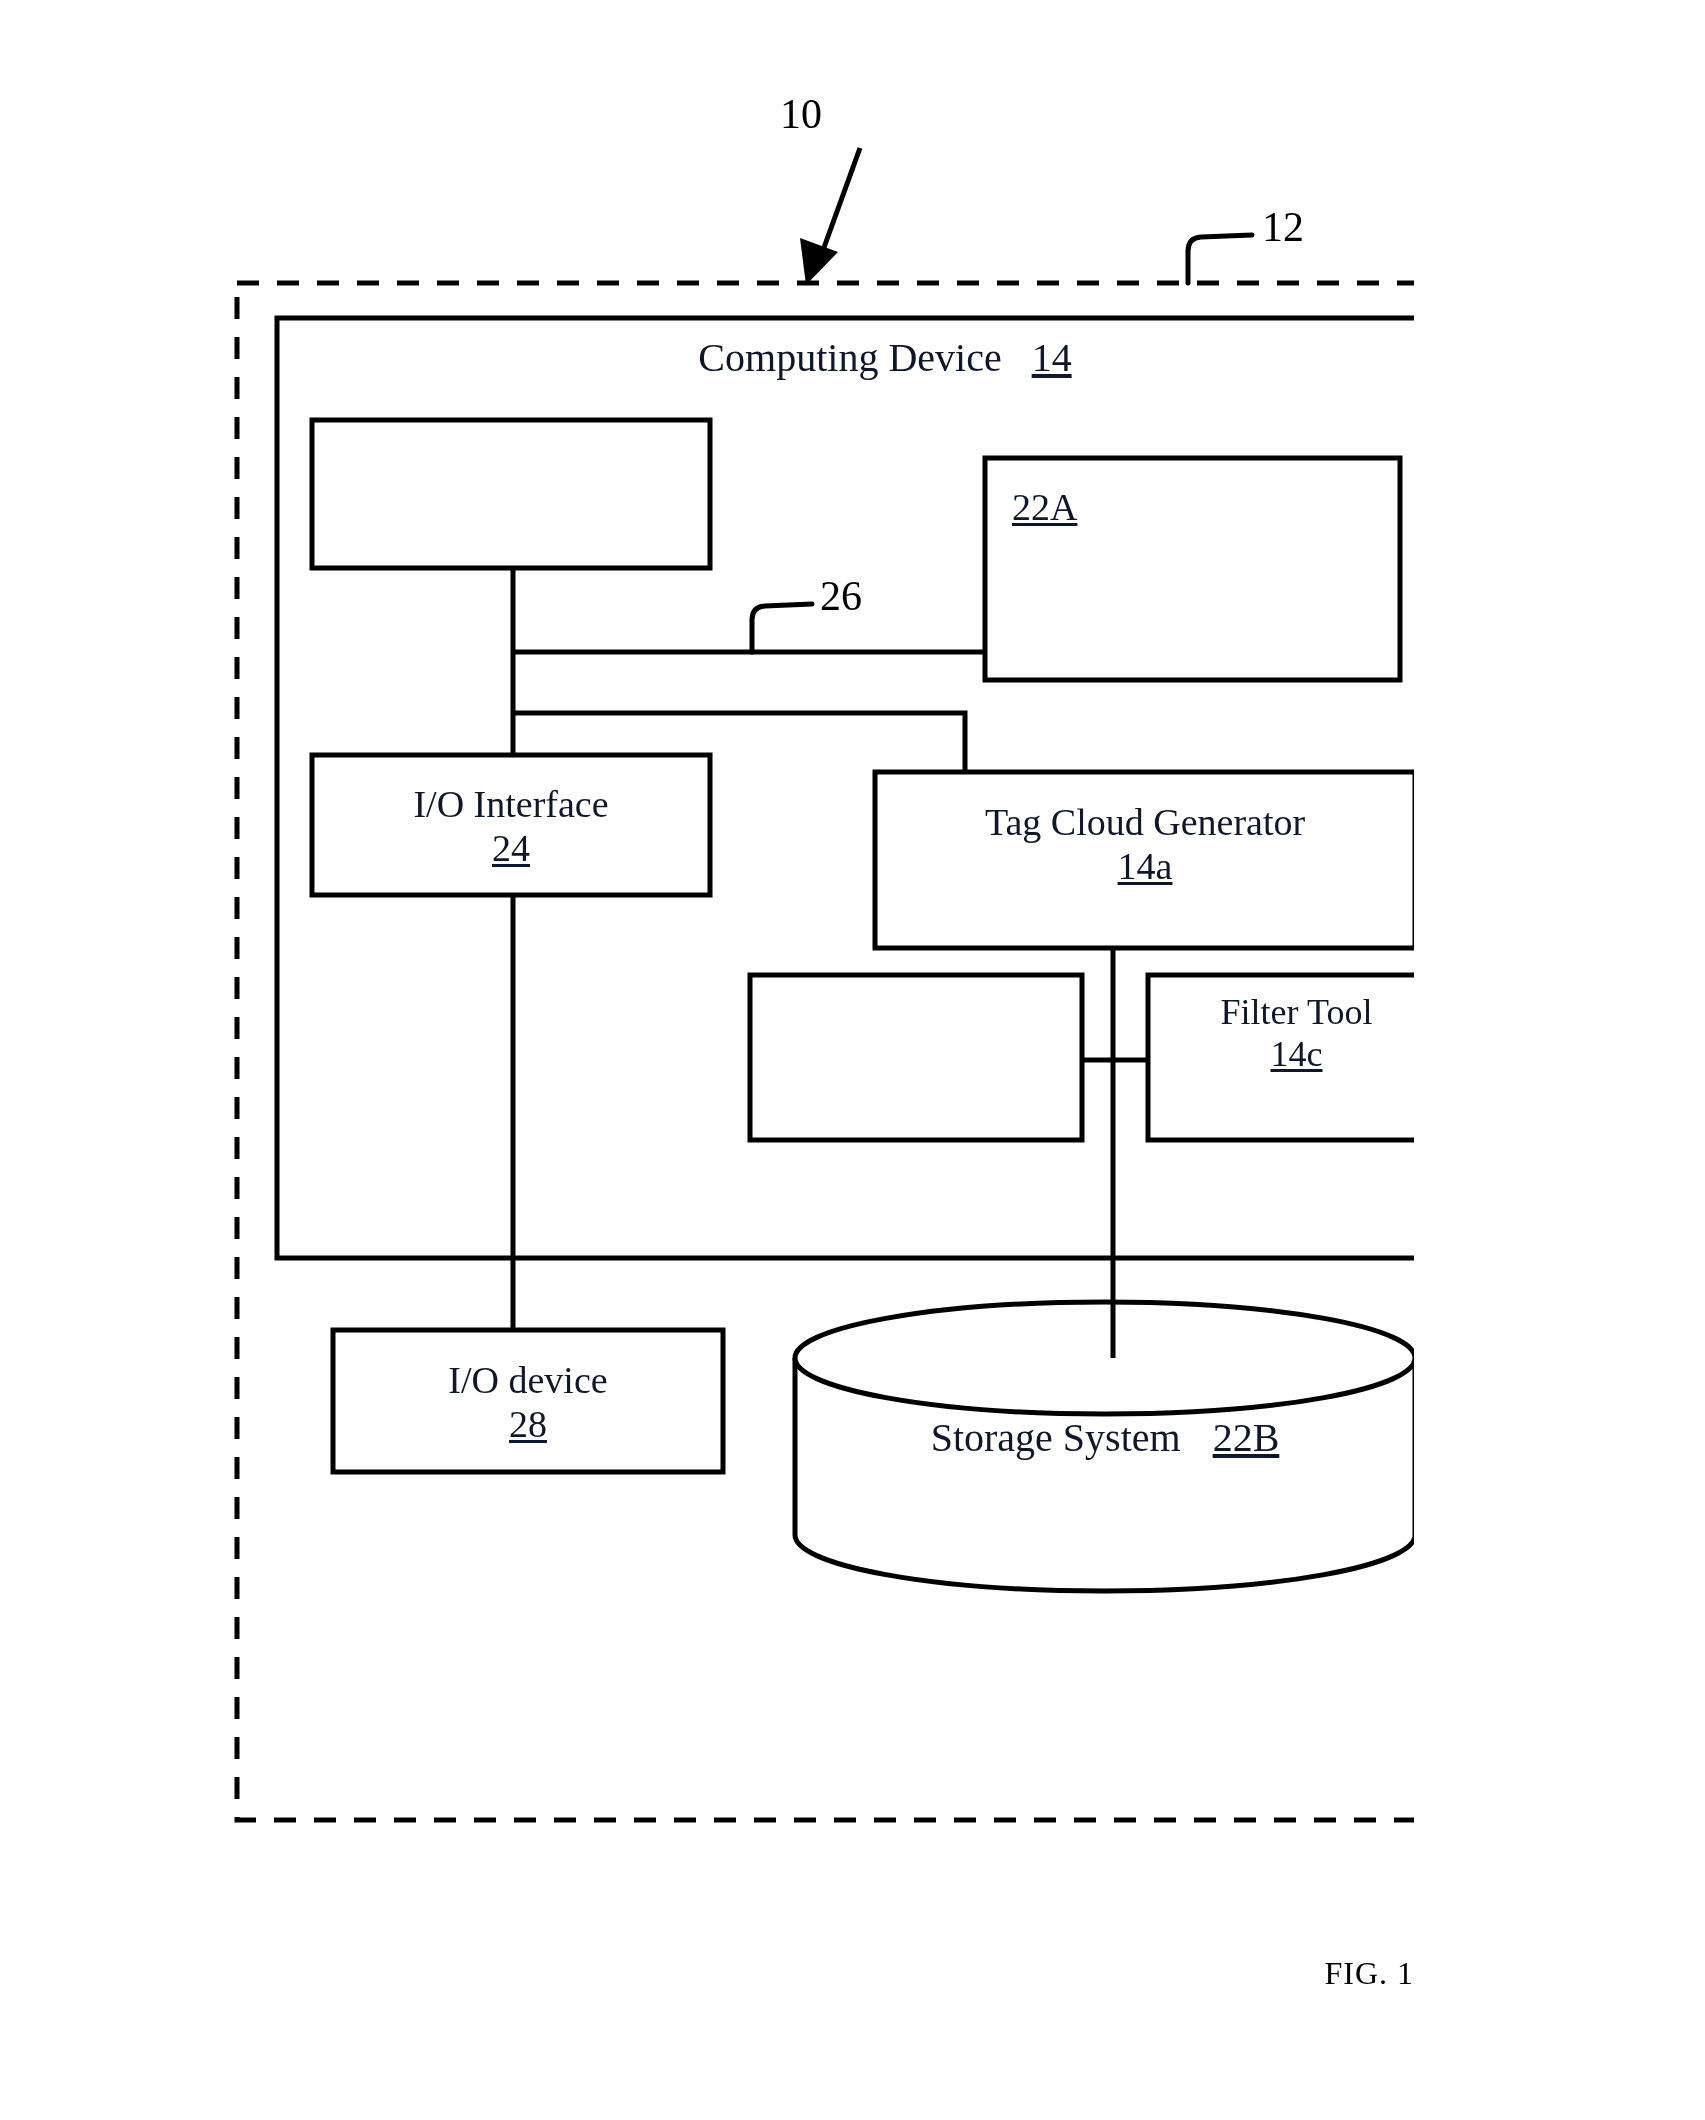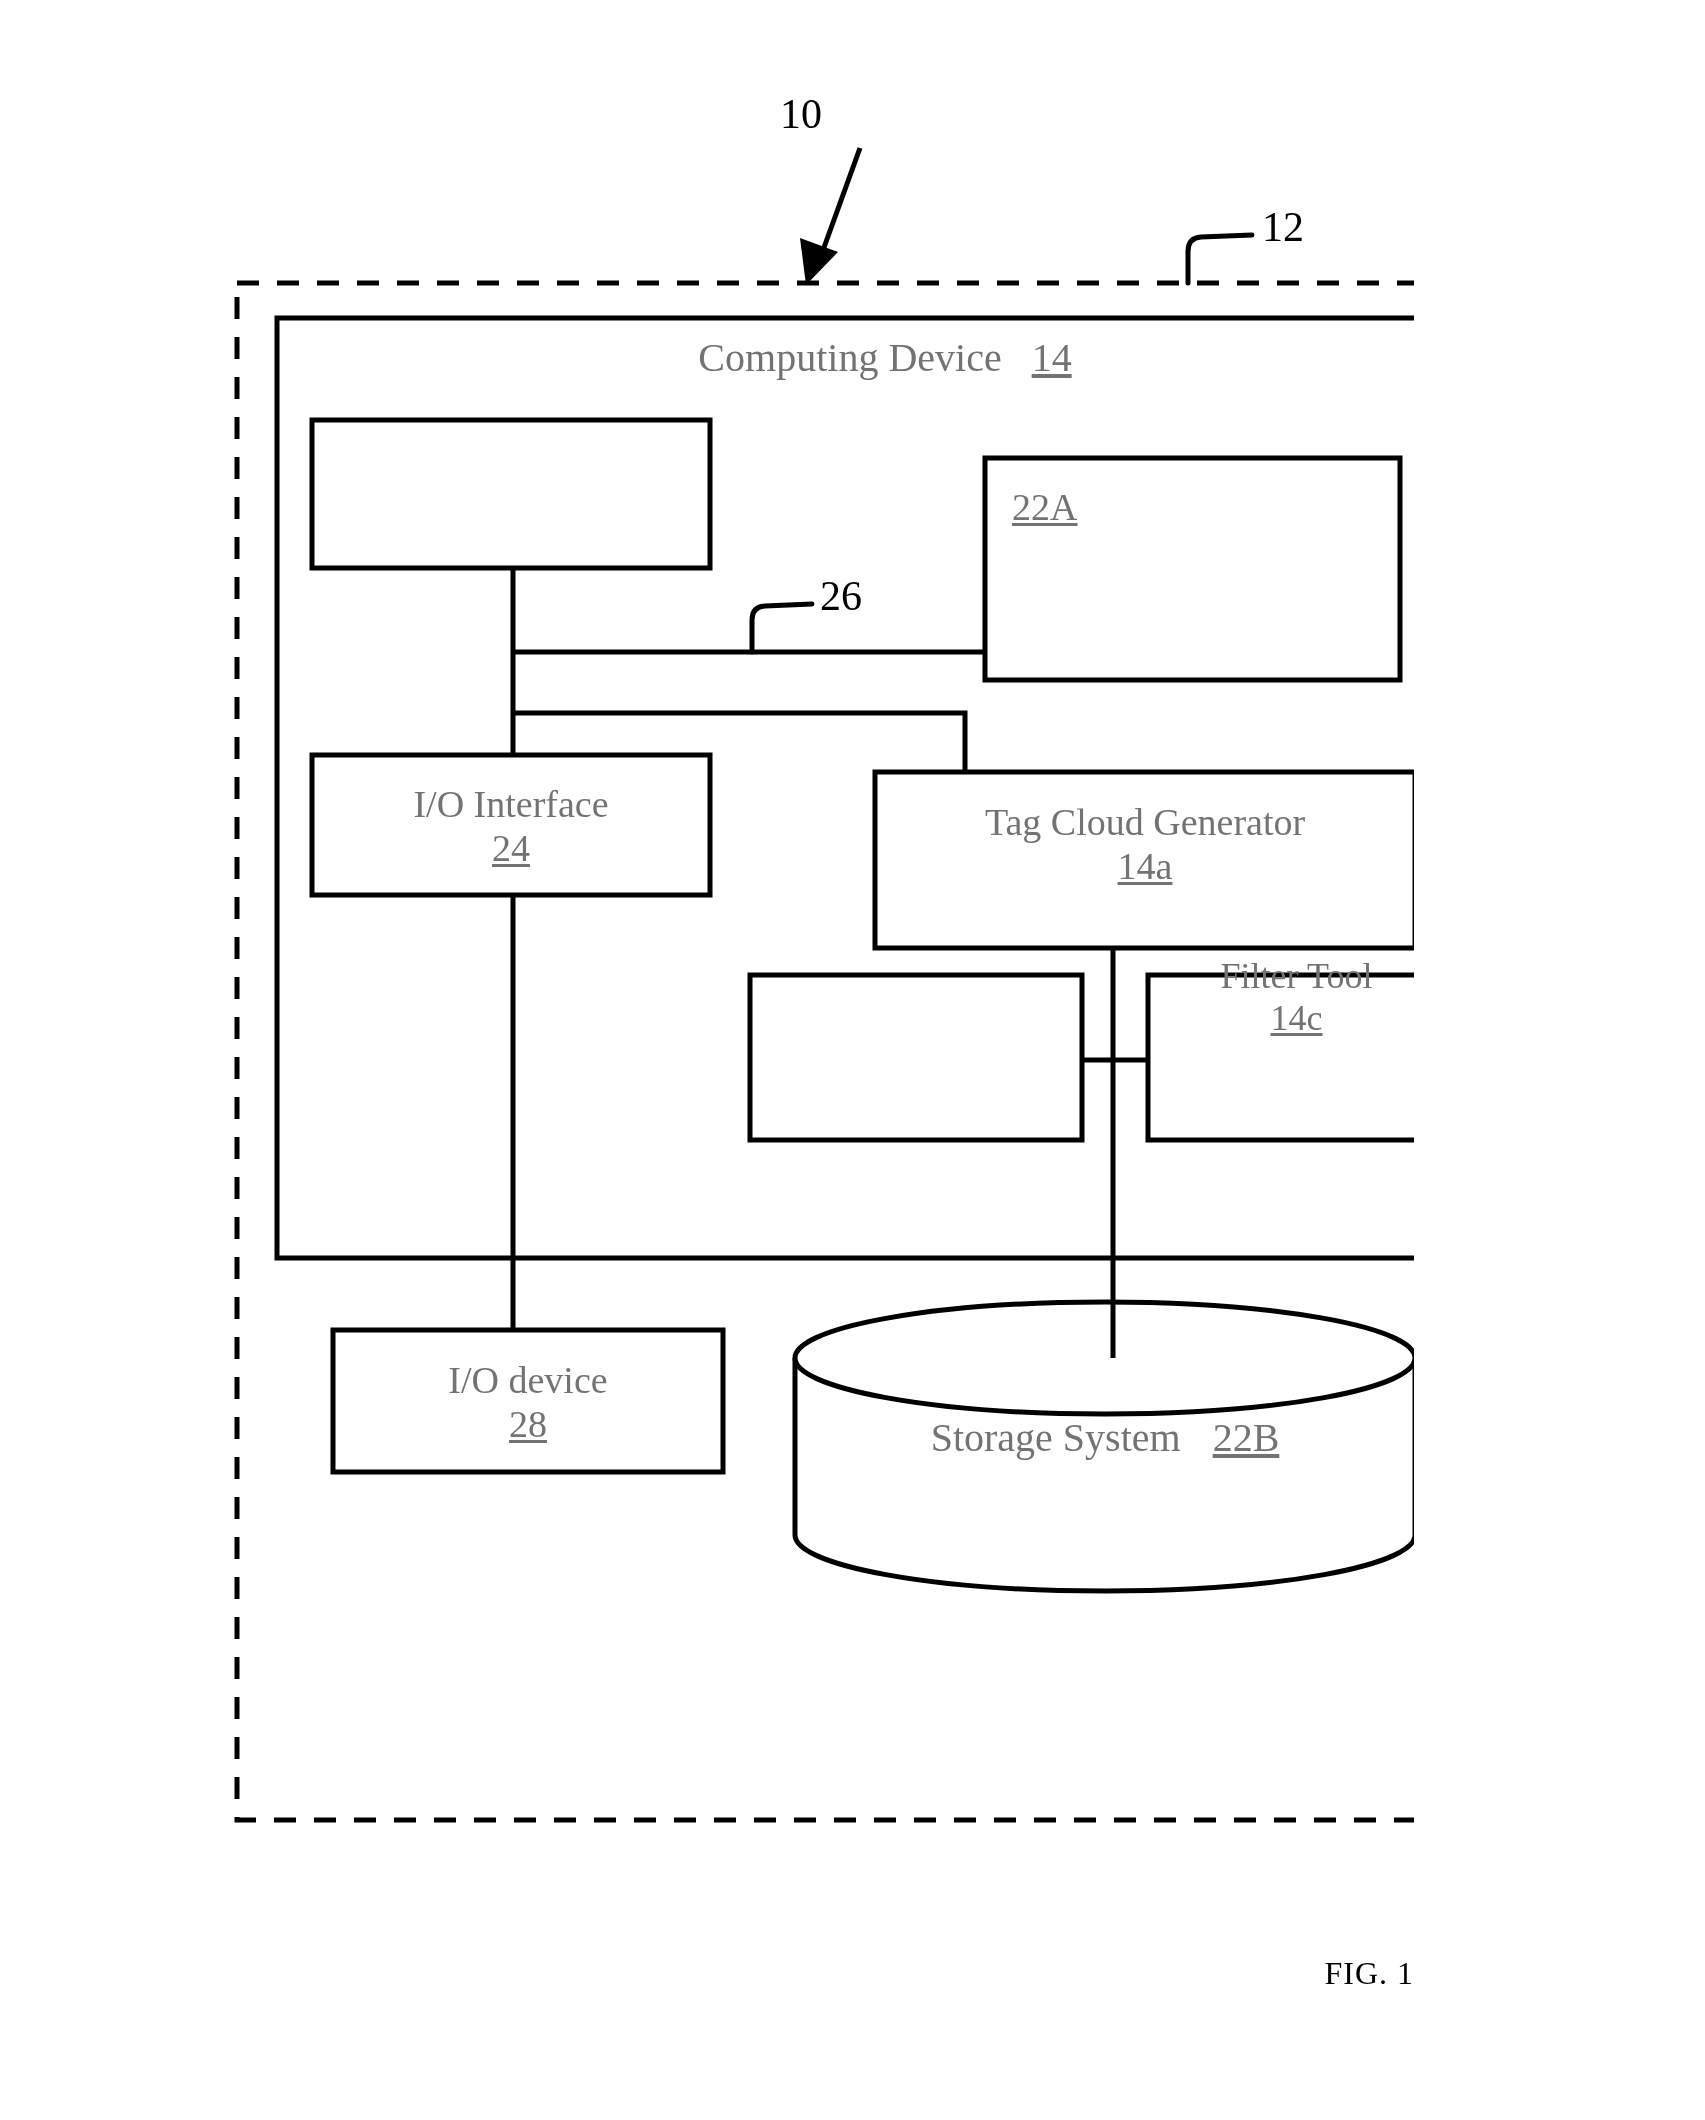--- a/index.html
+++ b/index.html
@@ -25,21 +25,21 @@
     top: 0;
     width: 1705px;
     height: 2120px;
   }
   
   .node-text {
     position: absolute;
     text-align: center;
     line-height: 1.16;
     font-family: "Liberation Serif", "DejaVu Serif", serif;
-    color: #737373;
+    color: #0f172a;
     white-space: nowrap;
     pointer-events: none;
   }
   .t-title {
     font-size: 40px;
   }
   .t-box {
     font-size: 38px;
   }
   .t-small {
@@ -137,21 +137,21 @@
     <span class="stack-line">I/O Interface</span>
     <span class="stack-line ref">24</span>
   </div>
 
   <div class="node-text t-box" style="left:875px; top:800px; width:540px;">
     <span class="stack-line">Tag Cloud Generator</span>
     <span class="stack-line ref">14a</span>
   </div>
 
 
-  <div class="node-text t-small" style="left:1148px; top:956px; width:297px;">
+  <div class="node-text t-small" style="left:1148px; top:992px; width:297px;">
     <span class="stack-line">Filter Tool</span>
     <span class="stack-line ref">14c</span>
   </div>
 
   <div class="node-text t-box" style="left:333px; top:1358px; width:390px;">
     <span class="stack-line">I/O device</span>
     <span class="stack-line ref">28</span>
   </div>
 
   <div class="node-text t-title" style="left:795px; top:1415px; width:620px;">

